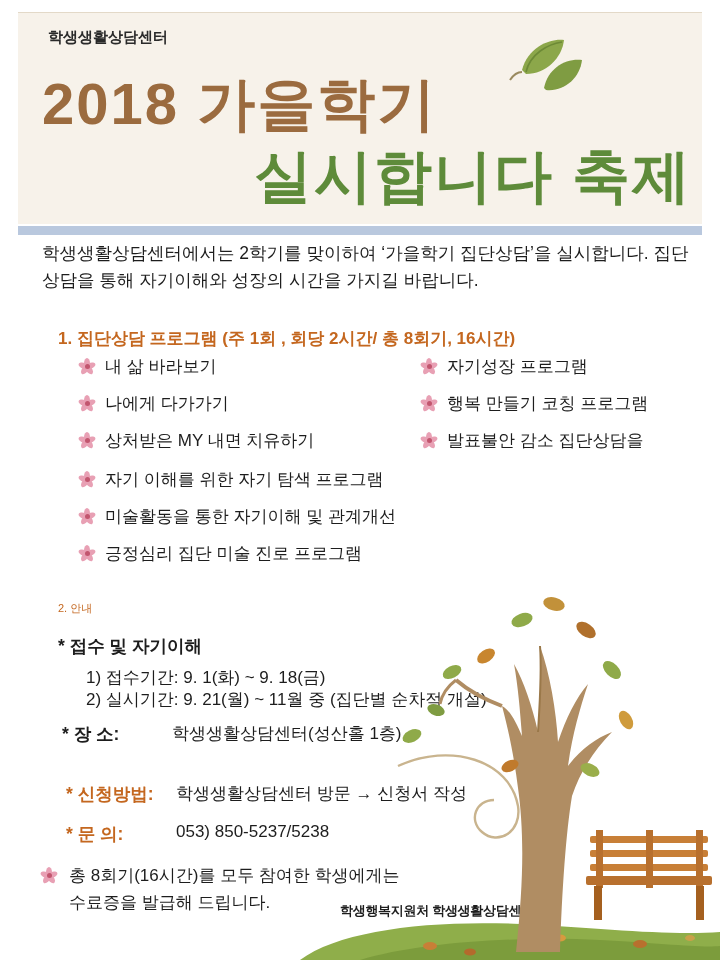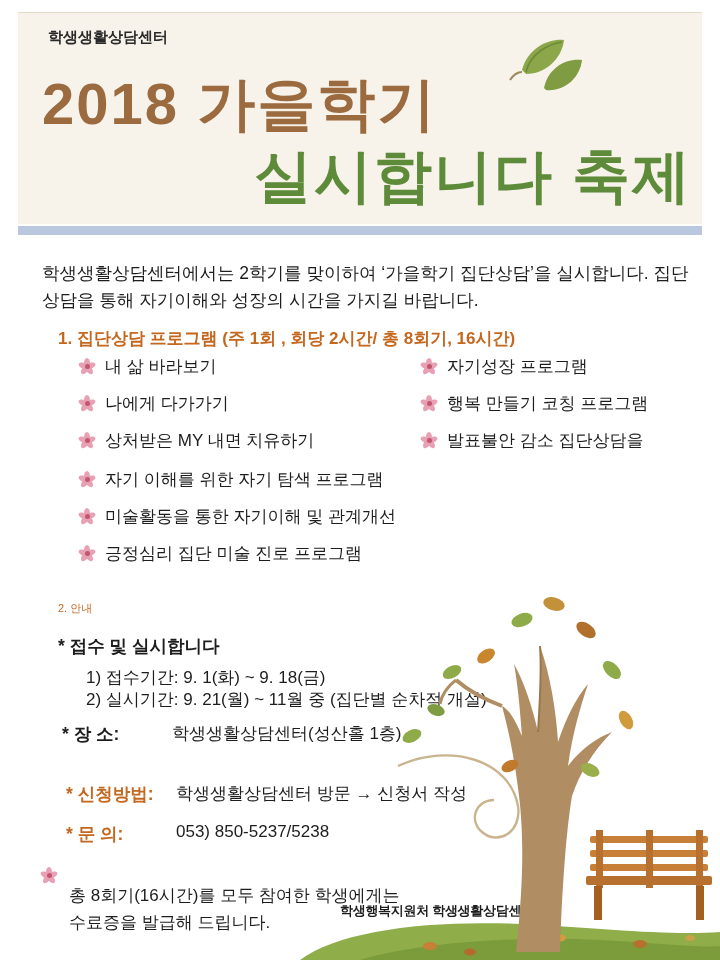--- a/index.html
+++ b/index.html
@@ -53,21 +53,21 @@
     position: absolute;
     left: 18px; top: 226px;
     width: 684px; height: 9px;
     background: #b9c8de;
   }
   .leaf-deco { position: absolute; }
 
   
   .intro {
     position: absolute;
-    left: 42px; top: 260px;
+    left: 42px; top: 240px;
     width: 648px;
     font-size: 17.5px;
     line-height: 1.55;
     color: #1d1d1d;
   }
 
   
   .sec1-head {
     position: absolute;
     left: 58px; top: 327px;
@@ -155,21 +155,21 @@
   .footer-note {
     position: absolute;
     left: 40px; top: 862px;
     display: flex;
     align-items: flex-start;
     font-size: 17px;
     color: #1d1d1d;
     line-height: 1.6;
   }
   .footer-note .flower { margin-top: 4px; width: 20px; height: 20px; }
-  .footer-note .ftxt { white-space: pre-line; margin-top: 20px; }
+  .footer-note .ftxt { white-space: pre-line; }
 
   .org-footer {
     position: absolute;
     left: 340px; top: 902px;
     font-size: 13px;
     font-weight: bold;
     color: #1d1d1d;
     letter-spacing: -0.3px;
   }
 
@@ -313,21 +313,21 @@
           <span></span>
           <span></span>
           <span class="core"></span>
         </span>
       <span>긍정심리 집단 미술 진로 프로그램</span>
     </div>
   </div>
 
   <div class="sec2-head">2. 안내</div>
 
-  <div class="g-label" id="lbl-apply">* 접수 및 실시합니다</div>
+  <div class="g-label" id="lbl-apply">* 접수 및 자기이해</div>
   <div class="g-text" id="line-a1">1) 접수기간: 9. 1(화) ~ 9. 18(금)</div>
   <div class="g-text" id="line-a2">2) 실시기간: 9. 21(월) ~ 11월 중 (집단별 순차적 개설)</div>
 
   <div class="g-label" id="lbl-place">* 장      소:</div>
   <div class="g-text" id="place-1">학생생활상담센터(성산홀 1층),</div>
 
   <div class="g-label method-key" id="lbl-method">* 신청방법:</div>
   <div class="g-text" id="method-txt">학생생활상담센터 방문 → 신청서 작성</div>
 
   <div class="g-label inq-key" id="lbl-inq">* 문      의:</div>

